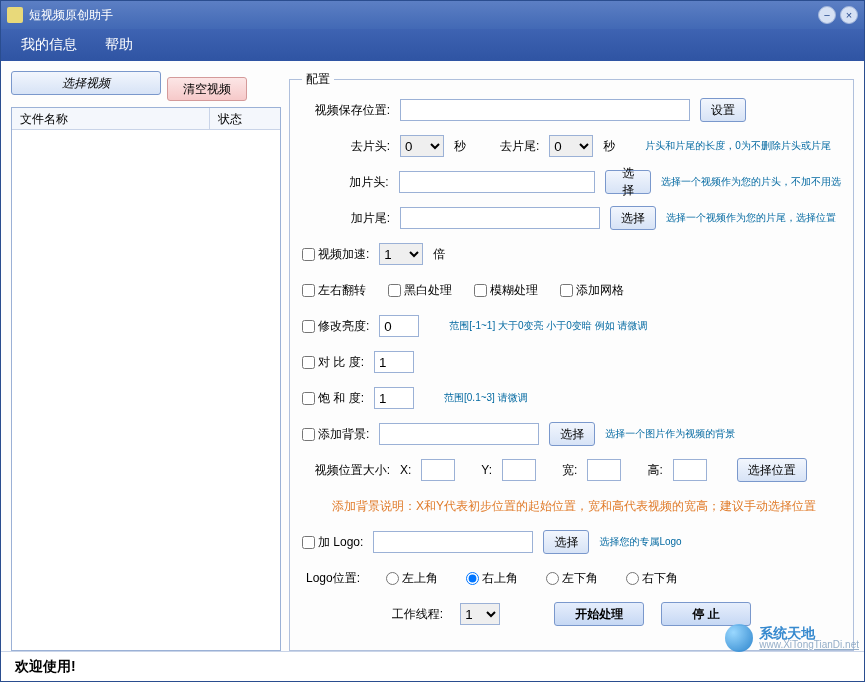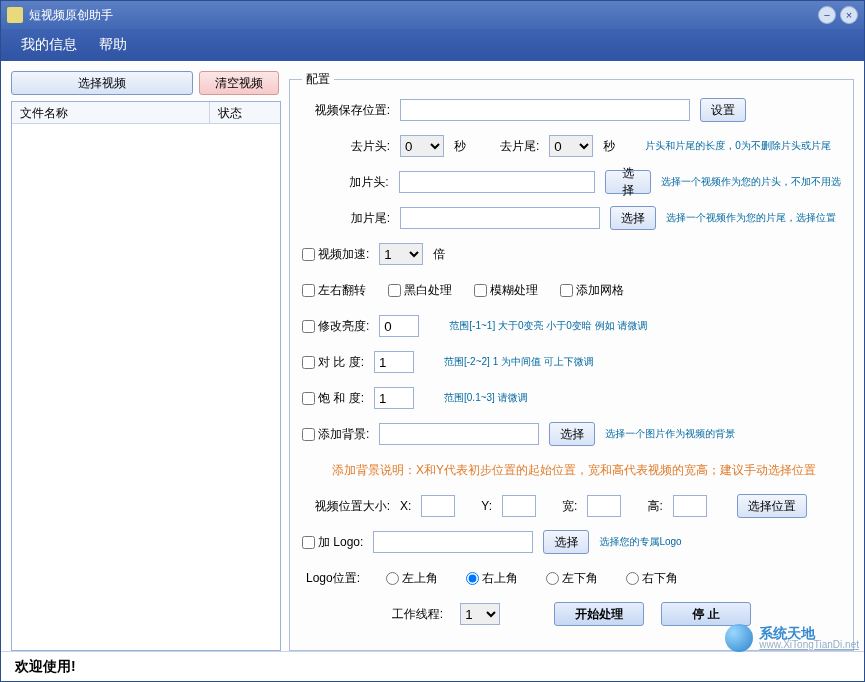--- a/index.html
+++ b/index.html
@@ -5,30 +5,30 @@
 * { box-sizing: border-box; margin: 0; padding: 0; }
 body { font-family: "Microsoft YaHei", SimSun, Arial, sans-serif; font-size: 12px; background: #fff; width: 865px; height: 682px; overflow: hidden; position: relative; }
 
 .window { width: 865px; height: 682px; border: 1px solid #2a4d8f; background: #fff; display: flex; flex-direction: column; }
 
 .titlebar { height: 28px; background: linear-gradient(#5c7fc4, #4269b5); color: #fff; display: flex; align-items: center; padding: 0 6px; }
 .titlebar .app-icon { width: 16px; height: 16px; margin-right: 6px; background: #e8d97a; border-radius: 2px; display: inline-block; }
 .titlebar .title { flex: 1; font-size: 12px; }
 .win-btn { width: 18px; height: 18px; border-radius: 9px; background: #d6e1f4; border: 1px solid #a0b4da; margin-left: 4px; display: inline-flex; align-items: center; justify-content: center; font-size: 11px; color: #2a4d8f; cursor: pointer; }
 
-.menubar { height: 32px; background: linear-gradient(#3e63b2, #2f54a3); color: #fff; display: flex; align-items: center; padding: 0 20px; gap: 22px; font-size: 14px; }
+.menubar { height: 32px; background: linear-gradient(#3e63b2, #2f54a3); color: #fff; display: flex; align-items: center; padding: 0 20px; gap: 28px; font-size: 14px; }
 .menubar .menu-item { cursor: pointer; }
 
 .content { flex: 1; display: flex; padding: 10px 10px 0 10px; gap: 8px; background: #fdfdfd; height: 600px; }
 
 .left-panel { width: 270px; display: flex; flex-direction: column; }
 .left-buttons { display: flex; gap: 6px; margin-bottom: 6px; }
 .btn { height: 24px; border: 1px solid #7a98cc; border-radius: 3px; background: linear-gradient(#f2f6fd, #d7e3f6); cursor: pointer; font-size: 12px; padding: 0 14px; display: inline-flex; align-items: center; justify-content: center; }
-.btn.pink { background: linear-gradient(#fce6e6, #f6c9c9); border-color: #d49a9a; }
-.btn.wide { width: 182px; }
+.btn.pink { background: linear-gradient(#fce6e6, #f6c9c9); border-color: #d49a9a; margin-top: 6px; }
+.btn.wide { width: 150px; font-style: italic; }
 .btn.wide2 { width: 80px; }
 .btn.small { padding: 0 10px; }
 .btn.primary { width: 90px; background: linear-gradient(#e6eefc, #c6d8f4); font-weight: bold; }
 
 .file-table { border: 1px solid #9bb1d6; flex: 1; background: #fff; }
 .file-table .thead { display: flex; border-bottom: 1px solid #c9d4e8; background: #f4f7fc; height: 22px; }
 .file-table .th { padding: 3px 8px; border-right: 1px solid #c9d4e8; }
 .file-table .th:first-child { flex: 1; }
 .file-table .th:last-child { width: 70px; border-right: none; }
 
@@ -162,62 +162,61 @@
           <span class="hint">范围[-1~1]    大于0变亮 小于0变暗  例如 请微调</span>
         </div>
 
         <div class="row">
           <span class="chk-wrap">
               <input type="checkbox" style="">
               <span>对 比  度:</span>
             </span>
           <input type="text" class="fld w-sm" value="1" style="">
           <span style="width:10px"></span>
-          <span class="hint">范围[-2~2]   1 为中间值  可上下微调</span>
         </div>
 
         <div class="row">
           <span class="chk-wrap">
               <input type="checkbox" style="">
               <span>饱 和  度:</span>
             </span>
           <input type="text" class="fld w-sm" value="1" style="">
           <span style="width:10px"></span>
           <span class="hint">范围[0.1~3]   请微调</span>
         </div>
 
         <div class="row">
           <span class="chk-wrap">
               <input type="checkbox" style="">
               <span>添加背景:</span>
             </span>
           <input type="text" class="fld" style="width: 160px;" value="">
           <button class="btn small">选择</button>
           <span class="hint">选择一个图片作为视频的背景</span>
+        </div>
+
+        <div class="row">
+          <span class="lbl">视频位置大小:</span>
+          <span>X:</span>
+          <input type="text" class="fld w-xs" value="" style="">
+          <span style="width:6px"></span>
+          <span>Y:</span>
+          <input type="text" class="fld w-xs" value="" style="">
+          <span style="width:6px"></span>
+          <span>宽:</span>
+          <input type="text" class="fld w-xs" value="" style="">
+          <span style="width:6px"></span>
+          <span>高:</span>
+          <input type="text" class="fld w-xs" value="" style="">
+          <span style="width:10px"></span>
+          <button class="btn small">选择位置</button>
         </div>
 
         <div class="row" style="padding-left:30px;">
           <span class="hint-wrap">添加背景说明：X和Y代表初步位置的起始位置，宽和高代表视频的宽高；建议手动选择位置</span>
-        </div>
-
-        <div class="row">
-          <span class="lbl">视频位置大小:</span>
-          <span>X:</span>
-          <input type="text" class="fld w-xs" value="" style="">
-          <span style="width:6px"></span>
-          <span>Y:</span>
-          <input type="text" class="fld w-xs" value="" style="">
-          <span style="width:6px"></span>
-          <span>宽:</span>
-          <input type="text" class="fld w-xs" value="" style="">
-          <span style="width:6px"></span>
-          <span>高:</span>
-          <input type="text" class="fld w-xs" value="" style="">
-          <span style="width:10px"></span>
-          <button class="btn small">选择位置</button>
         </div>
 
         <div class="row" style="margin-top:6px;">
           <span class="chk-wrap">
               <input type="checkbox" style="">
               <span>加 Logo:</span>
             </span>
           <input type="text" class="fld" style="width: 160px;" value="">
           <button class="btn small">选择</button>
           <span class="hint">选择您的专属Logo</span>

